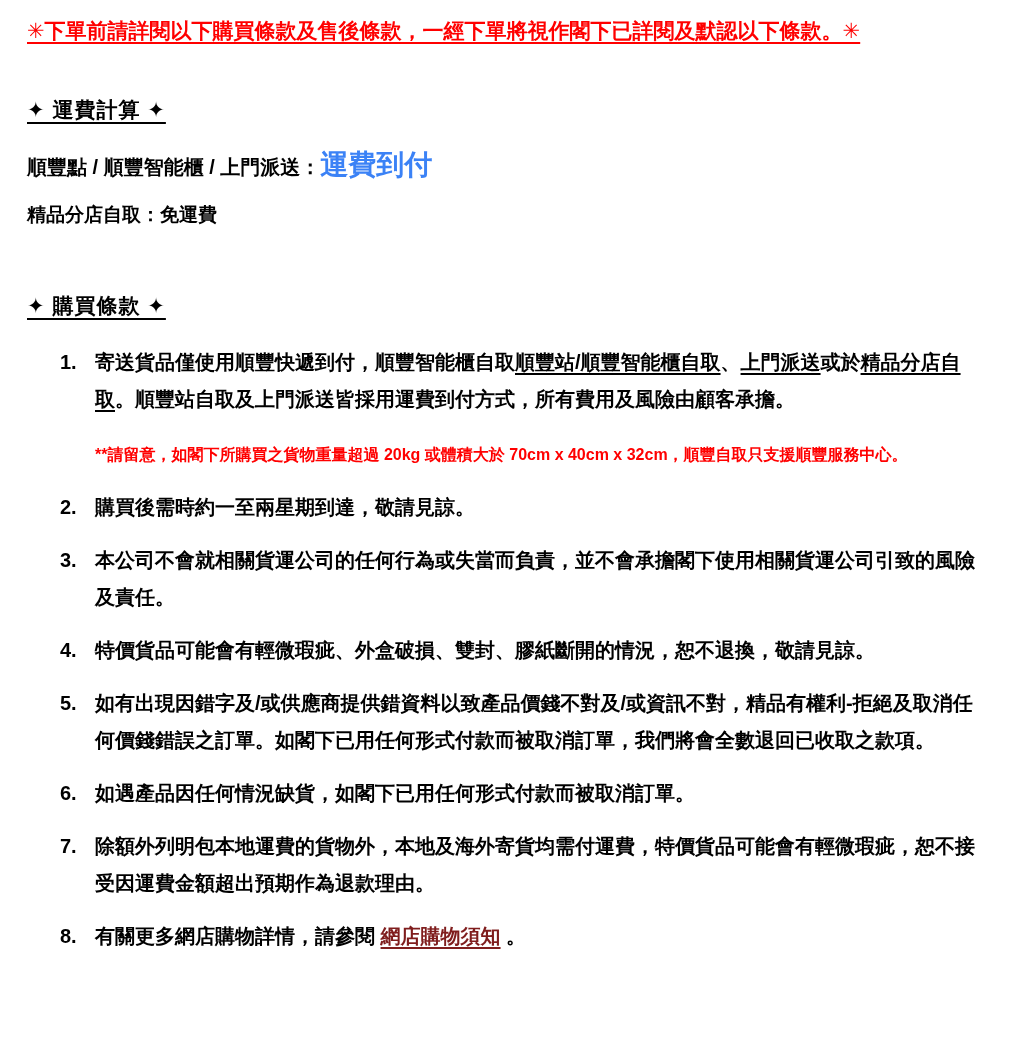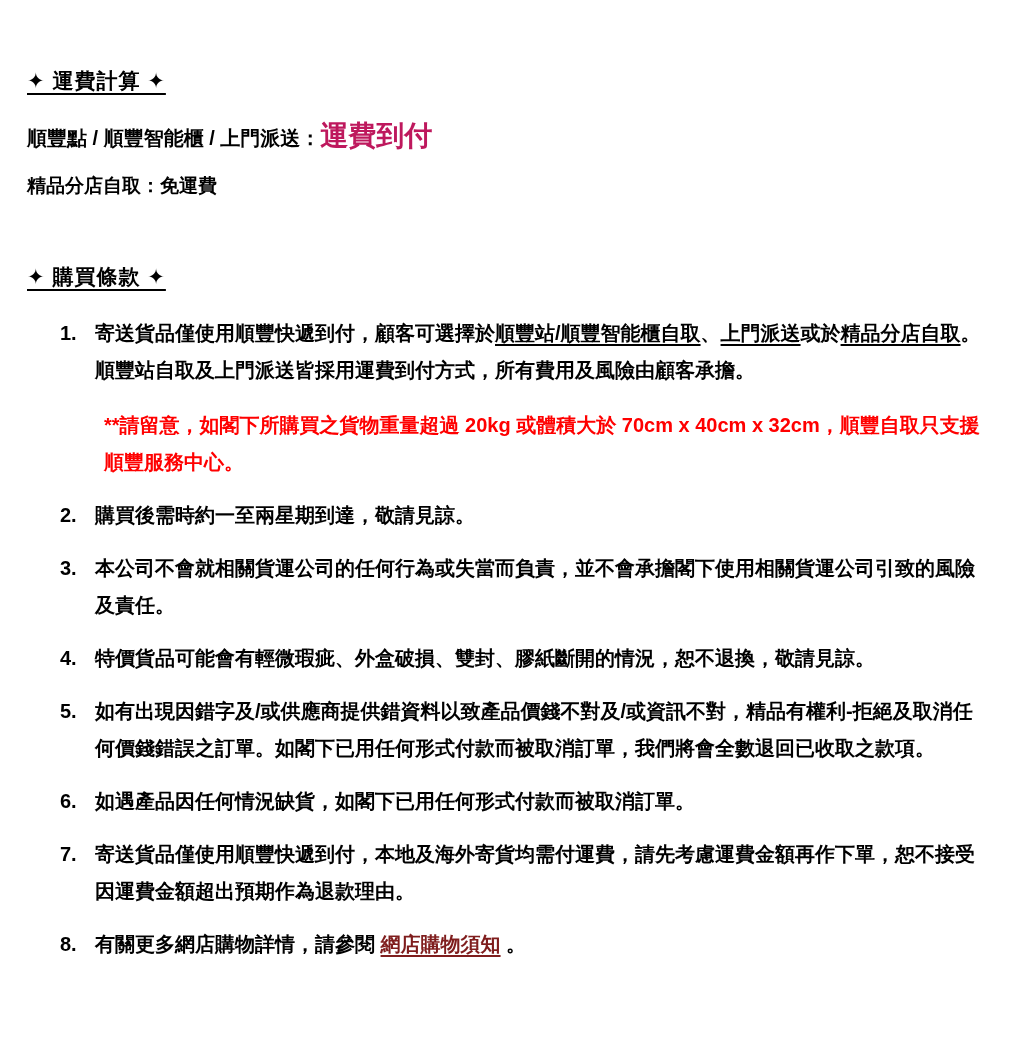--- a/index.html
+++ b/index.html
@@ -41,21 +41,21 @@
   }
   .section-heading.shipping { margin: 50px 0 0 0; }
   .section-heading.terms    { margin: 62px 0 0 0; }
   
   .methods-line {
     margin: 22px 0 0 0;
     font-size: 20px;
     line-height: 38px;
   }
   .fee-big-red {
-    color: #be185d;
+    color: #3b82f6;
     font-size: 28px;
   }
   .pickup-line {
     margin: 14px 0 0 0;
     font-size: 19px;
     line-height: 29px;
   }
   
   ol.terms-list {
     list-style: none;
@@ -77,53 +77,54 @@
     margin: 0;
     font-size: 20px;
     line-height: 37px;
   }
   .u {
     text-decoration: underline;
     text-decoration-thickness: 2px;
     text-underline-offset: 4px;
   }
   .red-note {
-    margin: 18px 0 0 9px;
+    margin: 18px 0 0 0;
     color: #ff0000;
-    font-size: 20px;
+    font-size: 16px;
     line-height: 37px;
   }
   a.guide-link {
     color: #7f1d1d;
     text-decoration: underline;
     text-decoration-thickness: 2px;
     text-underline-offset: 4px;
     cursor: pointer;
   }
 </style>
 </head>
 <body>
 
 <div class="page">
 
+  <p class="notice">✳下單前請詳閱以下購買條款及售後條款，一經下單將視作閣下已詳閱及默認以下條款。✳</p>
 
   <h2 class="section-heading shipping">✦ 運費計算 ✦</h2>
 
   <p class="methods-line"><span>順豐點 / 順豐智能櫃 / 上門派送：</span><span class="fee-big-red">運費到付</span></p>
 
   <p class="pickup-line"><span>精品分店自取：</span><span>免運費</span></p>
 
   <h2 class="section-heading terms">✦ 購買條款 ✦</h2>
 
   <ol class="terms-list">
 
     <li>
       <span class="num">1.</span>
       <div class="item-body">
-        <p class="item-text"><span>寄送貨品僅使用順豐快遞到付，顧客可選擇於</span><span class="u">順豐站/順豐智能櫃自取</span><span>、</span><span class="u">上門派送</span><span>或於</span><span class="u">精品分店自取</span><span>。順豐站自取及上門派送皆採用運費到付方式，所有費用及風險由顧客承擔。</span></p>
+        <p class="item-text"><span>寄送貨品僅使用順豐快遞到付，順豐智能櫃自取</span><span class="u">順豐站/順豐智能櫃自取</span><span>、</span><span class="u">上門派送</span><span>或於</span><span class="u">精品分店自取</span><span>。順豐站自取及上門派送皆採用運費到付方式，所有費用及風險由顧客承擔。</span></p>
         <p class="red-note">**請留意，如閣下所購買之貨物重量超過 20kg 或體積大於 70cm x 40cm x 32cm，順豐自取只支援順豐服務中心。</p>
       </div>
     </li>
 
     <li>
       <span class="num">2.</span>
       <div class="item-body">
         <p class="item-text">購買後需時約一至兩星期到達，敬請見諒。</p>
       </div>
     </li>
@@ -152,21 +153,21 @@
     <li>
       <span class="num">6.</span>
       <div class="item-body">
         <p class="item-text">如遇產品因任何情況缺貨，如閣下已用任何形式付款而被取消訂單。</p>
       </div>
     </li>
 
     <li>
       <span class="num">7.</span>
       <div class="item-body">
-        <p class="item-text">寄送貨品僅使用順豐快遞到付，本地及海外寄貨均需付運費，請先考慮運費金額再作下單，恕不接受因運費金額超出預期作為退款理由。</p>
+        <p class="item-text">除額外列明包本地運費的貨物外，本地及海外寄貨均需付運費，特價貨品可能會有輕微瑕疵，恕不接受因運費金額超出預期作為退款理由。</p>
       </div>
     </li>
 
     <li>
       <span class="num">8.</span>
       <div class="item-body">
         <p class="item-text"><span>有關更多網店購物詳情，請參閱 </span><a class="guide-link">網店購物須知</a><span> 。</span></p>
       </div>
     </li>
 

